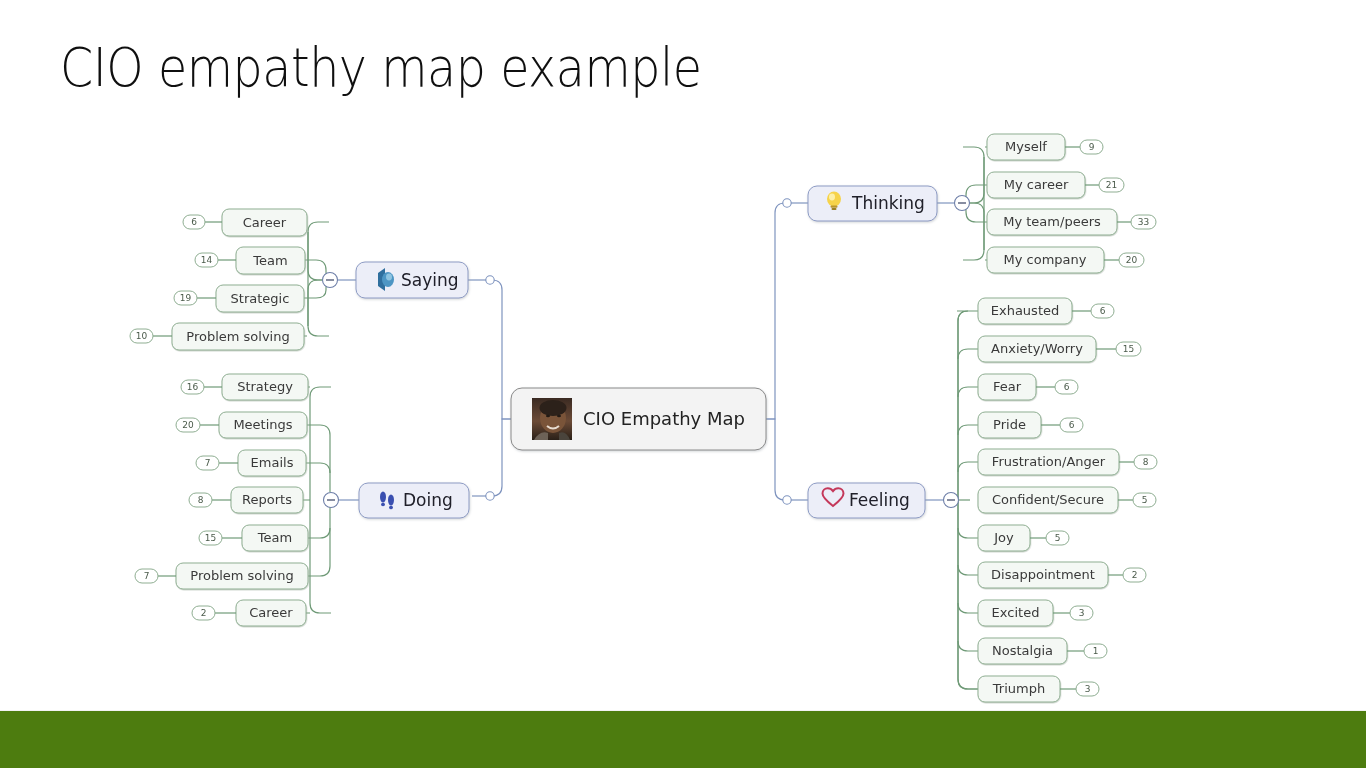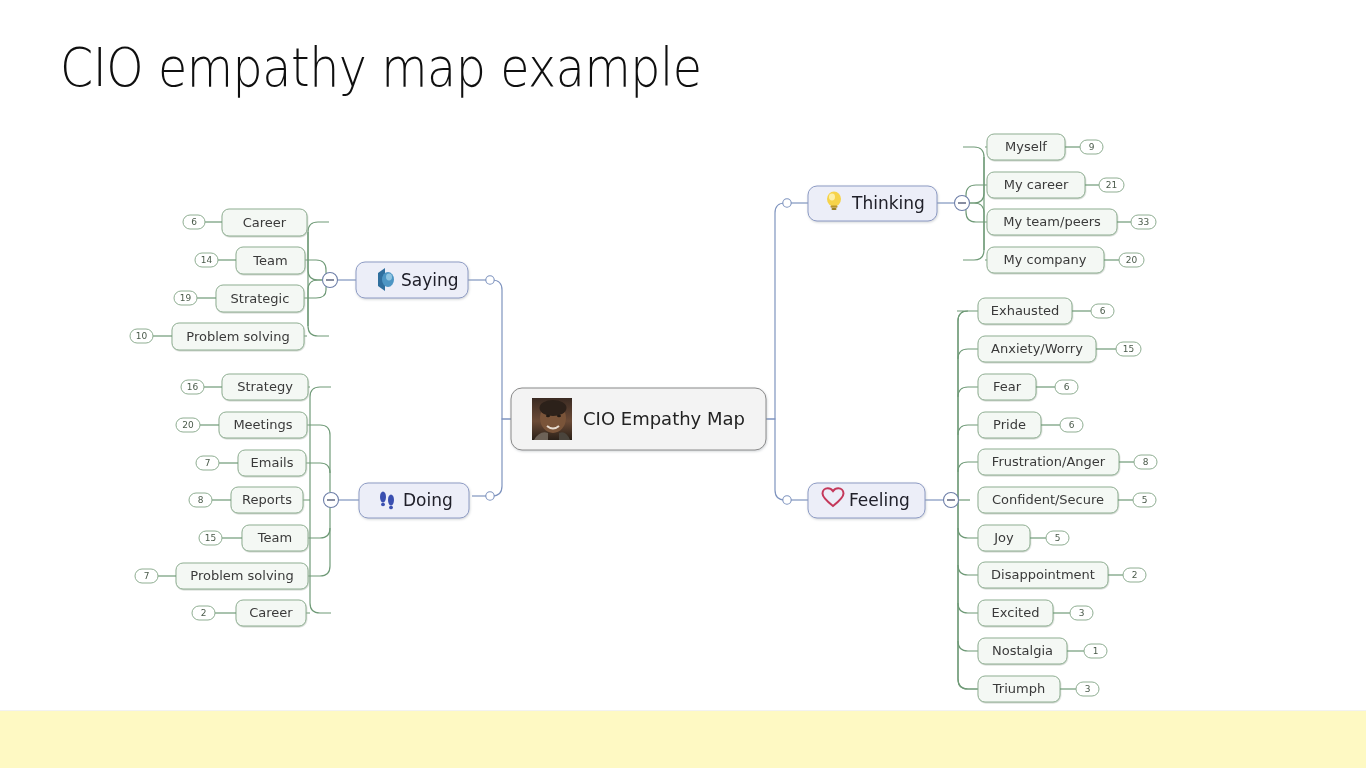--- a/index.html
+++ b/index.html
@@ -12,21 +12,21 @@
     height: 768px;
     position: relative;
     overflow: hidden;
     font-family: "DejaVu Sans", sans-serif;
   }
   #slide {
     position: absolute;
     left: 0; top: 0;
     width: 1366px;
     height: 768px;
-    background: #fef9c3;
+    background: #4d7c0f;
   }
   #slide-edge {
     position: absolute;
     left: 0; top: 0;
     width: 1366px;
     height: 710px;
     background: #ffffff;
     border-bottom: 1px solid #f2f2f2;
   }
   #title {

